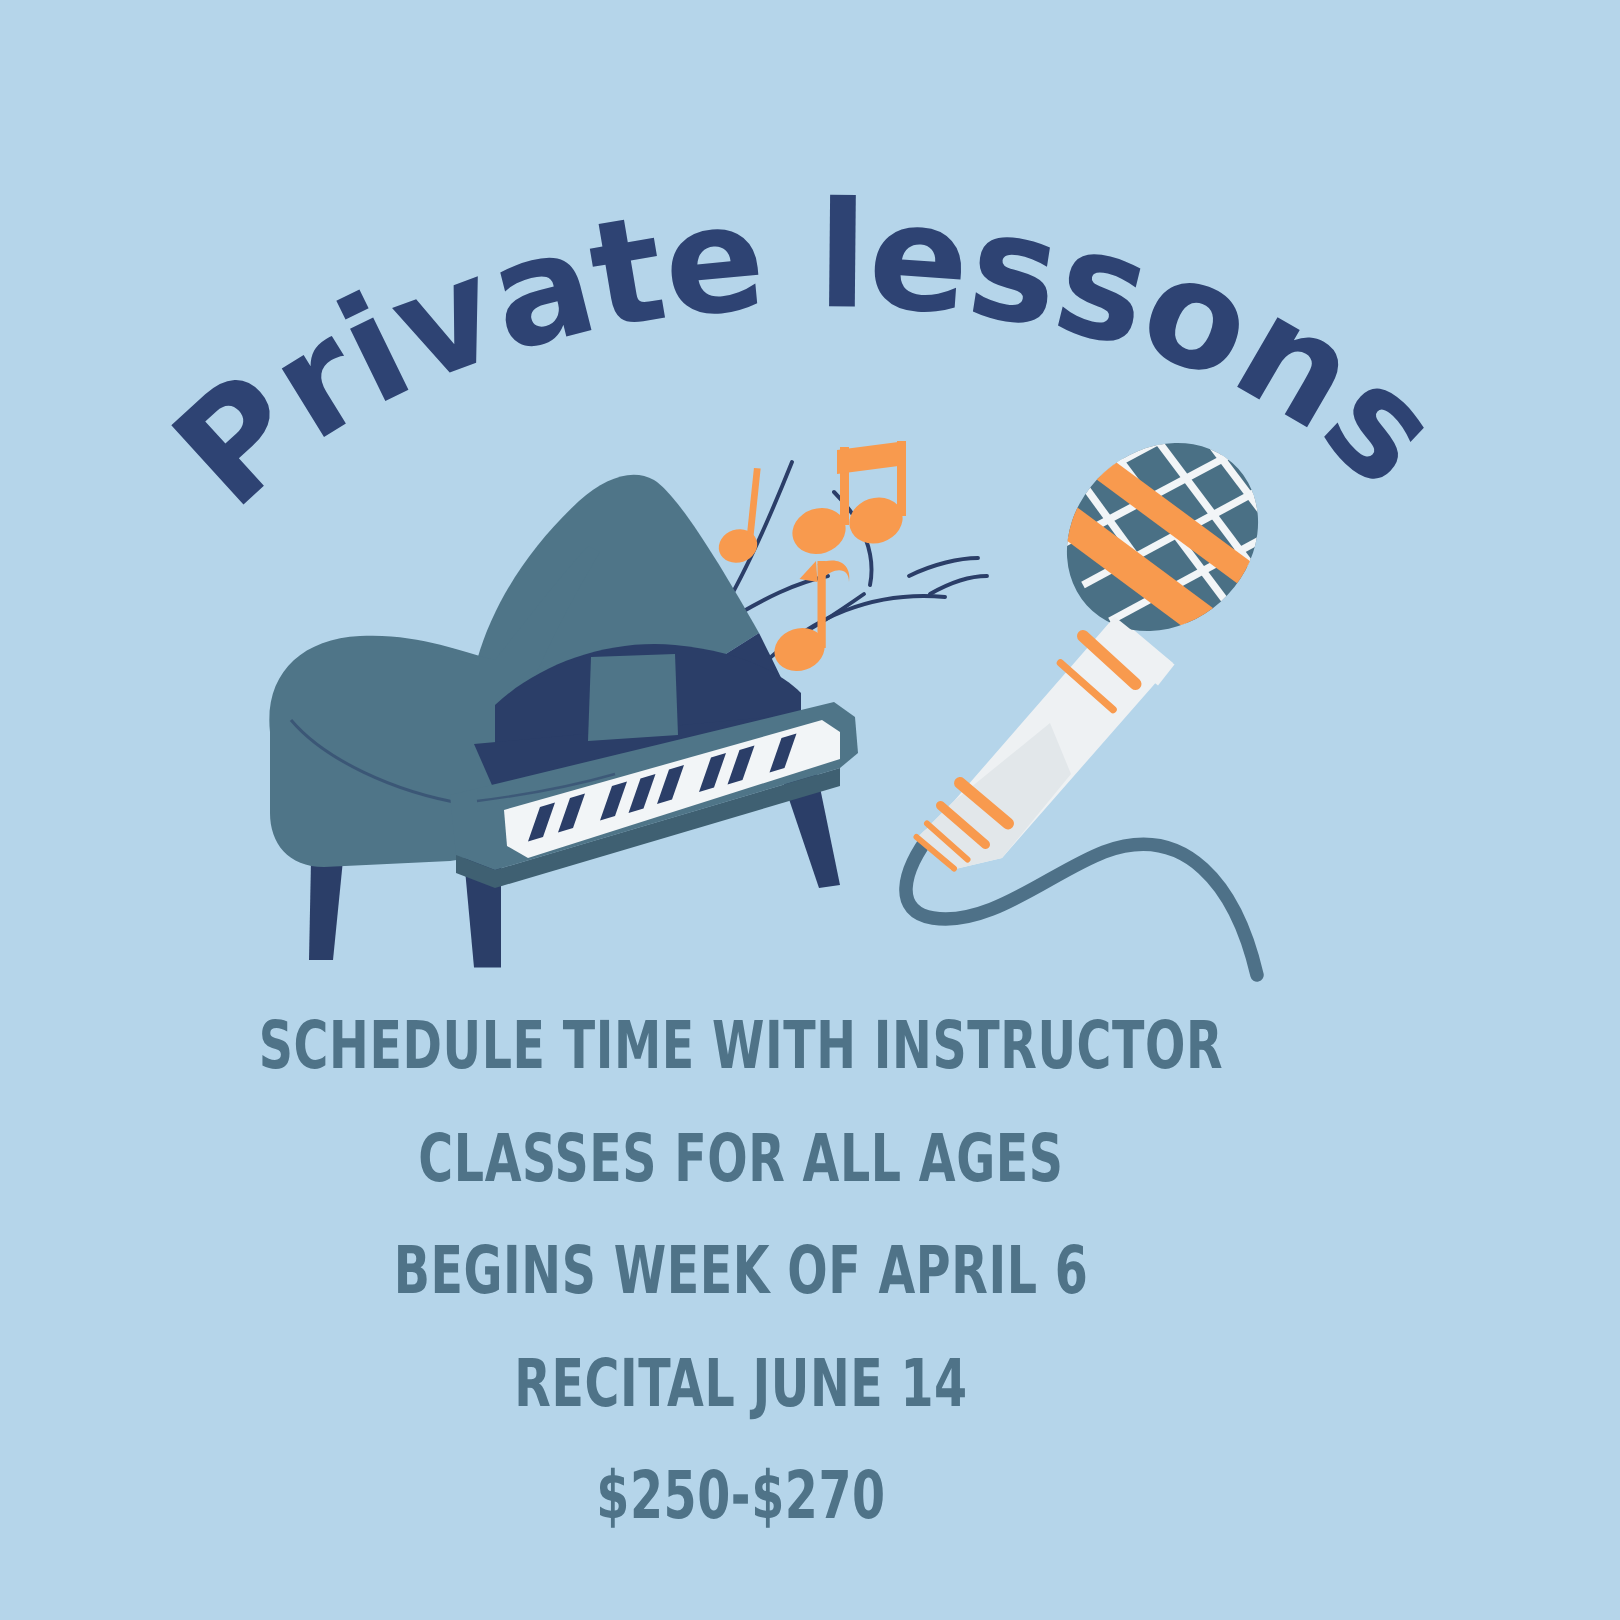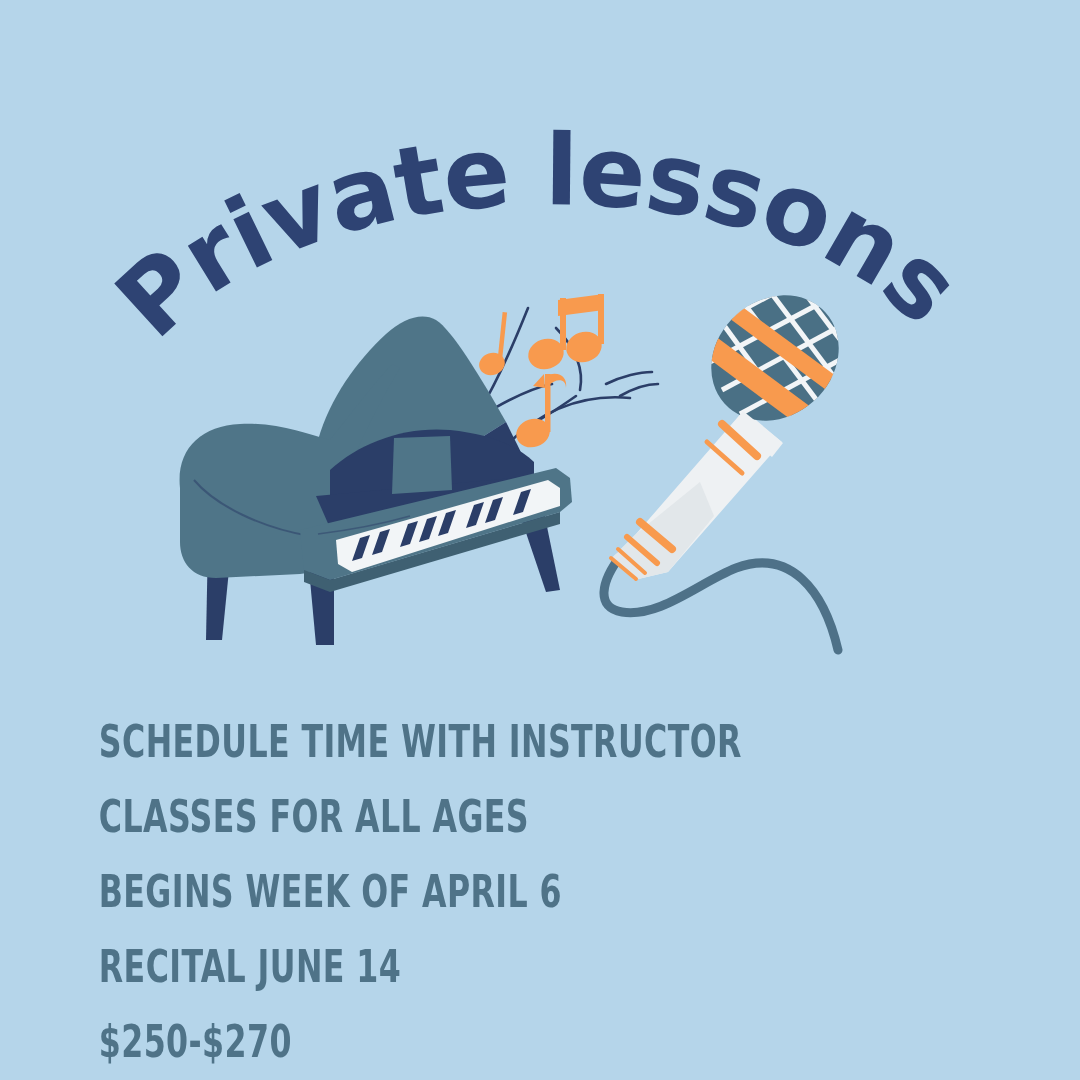--- a/index.html
+++ b/index.html
@@ -42,23 +42,23 @@
     left: 0;
     top: 290px;
     width: 1080px;
     height: 390px;
   }
   #artwork svg { display: block; width: 1080px; height: 390px; }
   
   #copy {
     position: absolute;
     left: 0;
-    top: 704px;
+    top: 660px;
     width: 988px;
-    text-align: left;
+    text-align: center;
   }
   .copy-line {
     display: block;
     font-family: "DejaVu Sans Condensed", "Liberation Sans Narrow", "Liberation Sans", sans-serif;
     font-weight: 700;
     font-size: 44px;
     line-height: 75px;
     letter-spacing: 0.5px;
     color: #4f7388;
     text-transform: uppercase;

